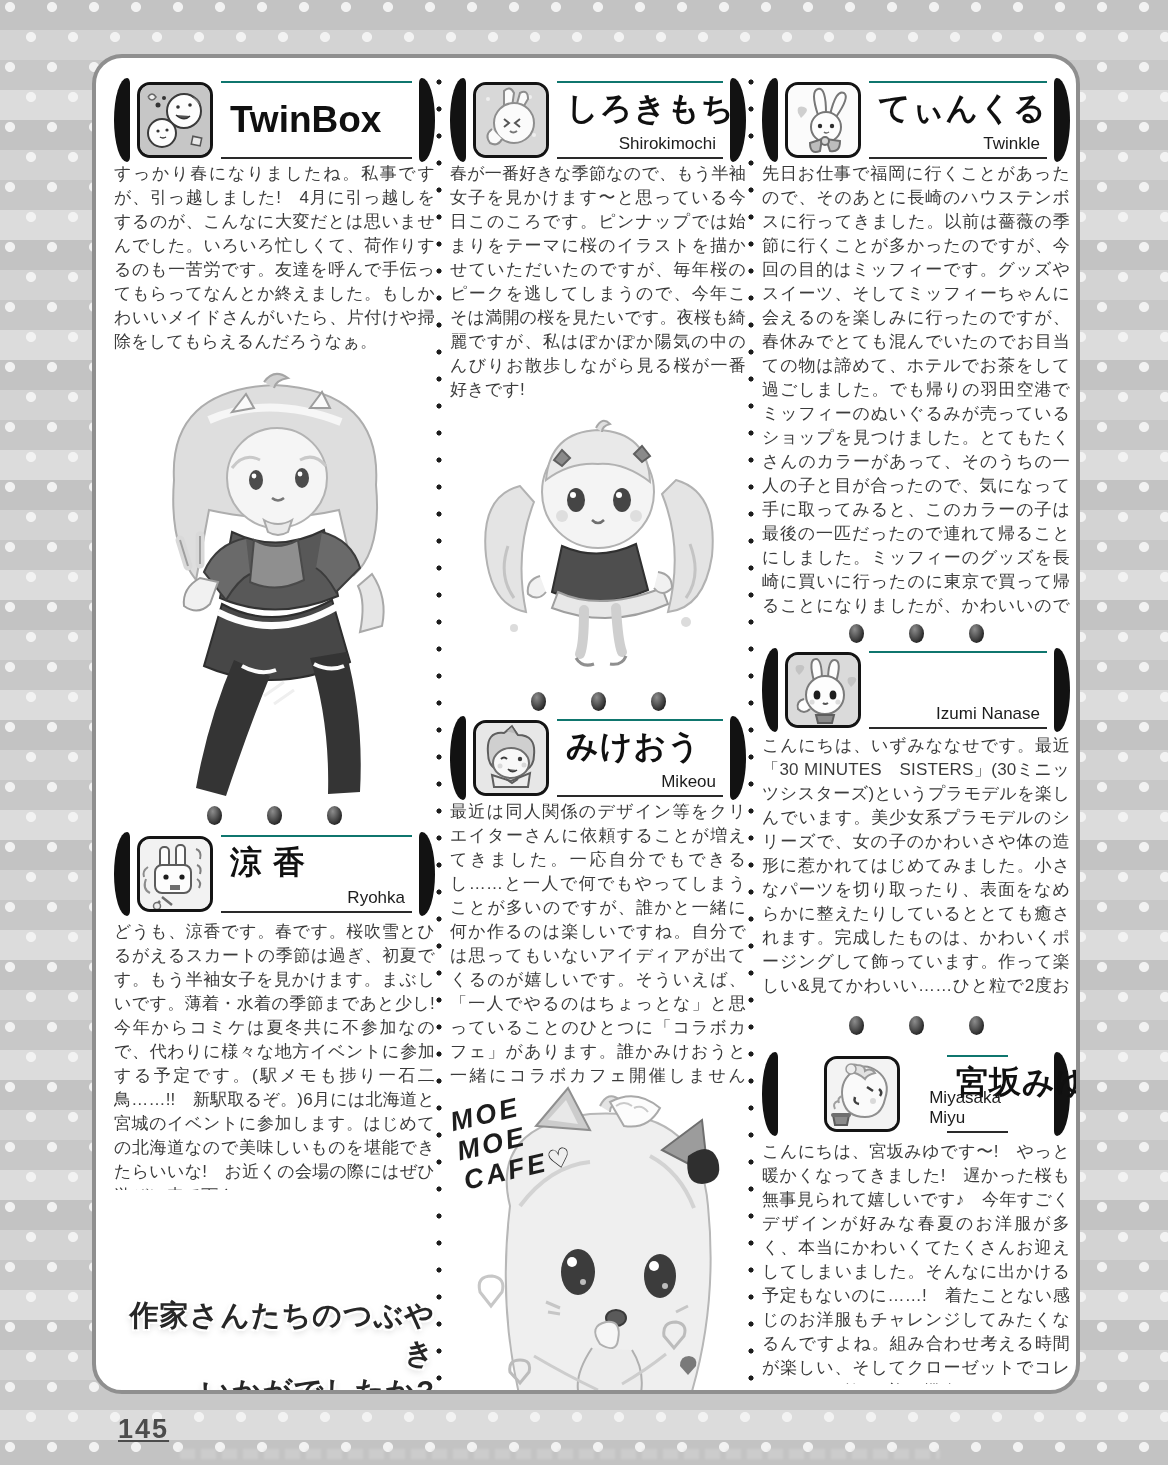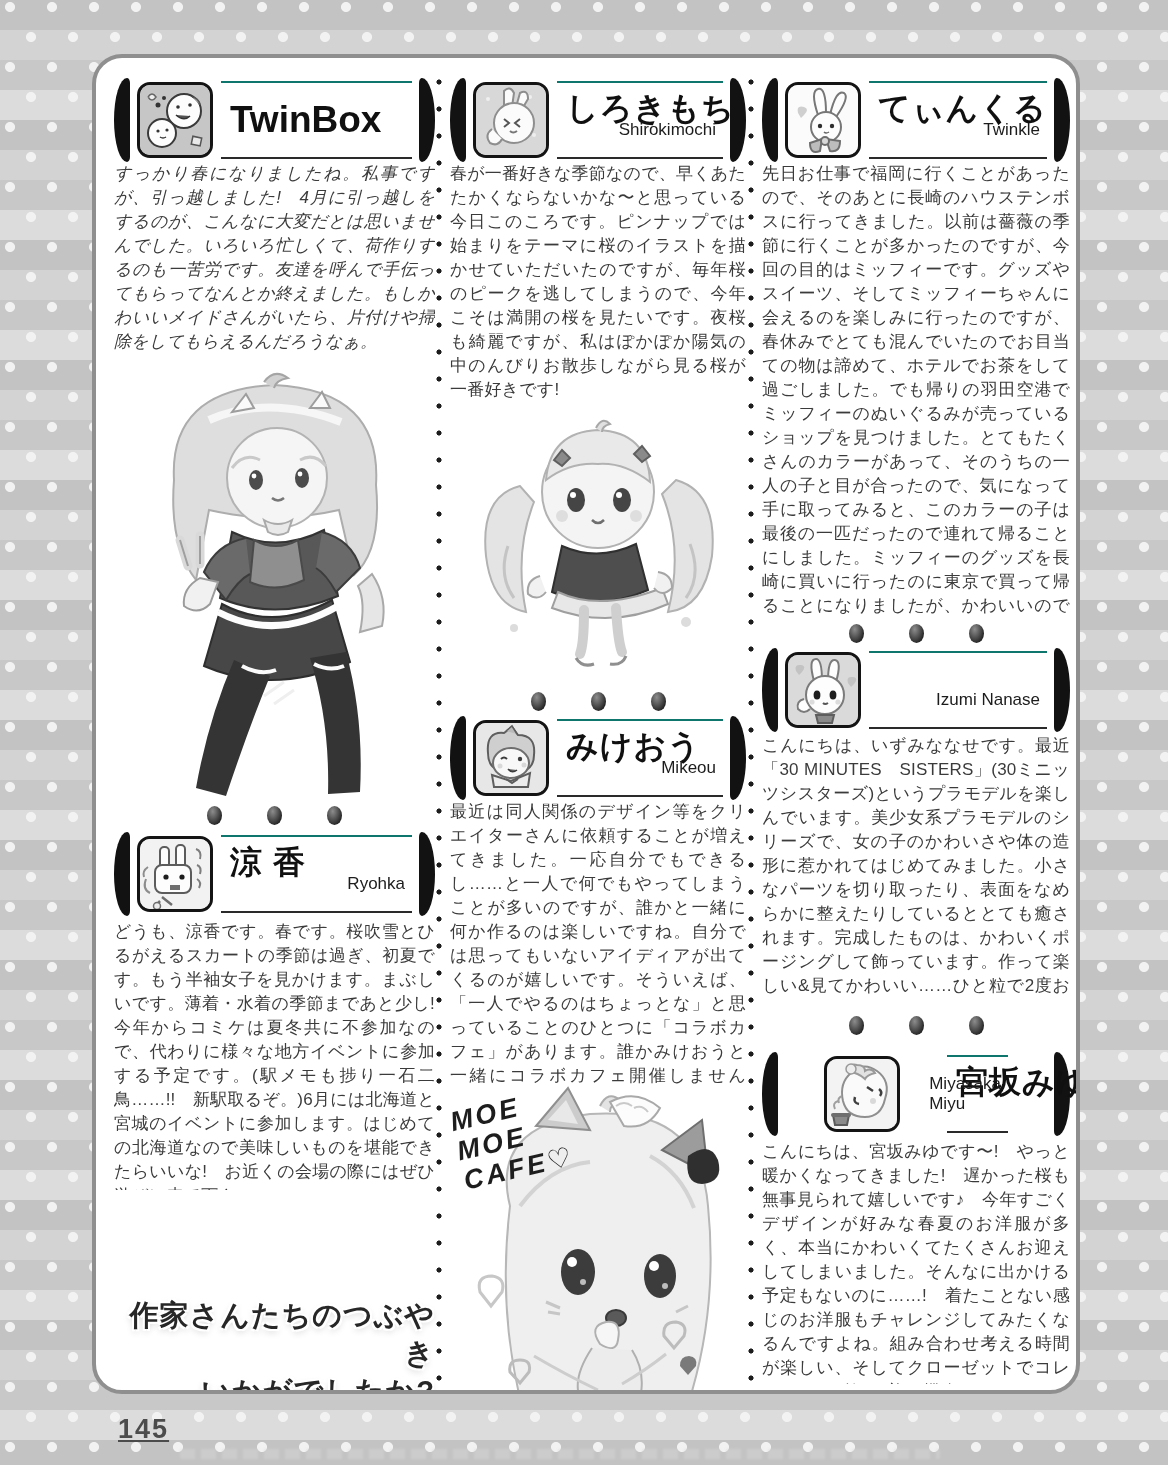--- a/index.html
+++ b/index.html
@@ -31,21 +31,21 @@
   .lbr{border-radius:13px 3px 3px 13px / 42px 5px 5px 42px;}
   .rbr{border-radius:3px 13px 13px 3px / 5px 42px 42px 5px;}
   .ibox{
     width:76px;height:76px;align-self:center;margin:0 8px 0 7px;
     border:3px solid #141414;border-radius:13px;background:#ededed;
     overflow:hidden;flex-shrink:0;box-sizing:border-box;
   }
   .tarea{flex:1;margin:3px 7px 3px 0;border-top:2px solid #0f766e;border-bottom:2px solid #2a2a2a;position:relative;}
   .ttl{position:absolute;left:9px;top:4px;font-size:32px;font-weight:bold;color:#101010;letter-spacing:1px;white-space:nowrap;}
   .ttl.center{top:50%;transform:translateY(-50%);font-size:37px;letter-spacing:0;}
-  .rmj{position:absolute;right:7px;bottom:17px;font-size:17px;color:#1c1c1c;}
+  .rmj{position:absolute;right:7px;bottom:3px;font-size:17px;color:#1c1c1c;}
   
   .btxt{
     position:absolute;font-size:17px;line-height:24px;color:#3b3b3b;
     text-align:justify;overflow:hidden;letter-spacing:0.2px;
   }
   
   .berries{position:absolute;left:0;right:0;display:flex;justify-content:center;gap:45px;}
   .berry{
     width:15px;height:19px;border-radius:50%;
     background:radial-gradient(ellipse at 38% 28%, #8d8d8d 0%, #616161 32%, #1f1f1f 78%);
@@ -94,21 +94,21 @@
             <circle cx="24" cy="13" r="2" fill="#333"></circle>
           <rect x="52" y="52" width="9" height="8" fill="#e9e9e9" stroke="#555" stroke-width="1.5" transform="rotate(12 56 56)"></rect>
         </svg>
       </div>
       <div class="tarea">
         <div class="ttl center">TwinBox</div>
       </div>
       <div class="rbr"></div>
     </div>
 
-    <div class="btxt" style="top:104px;left:0;width:321px;height:194px;font-style:italic;">すっかり春になりましたね。私事ですが、引っ越しました!　4月に引っ越しをするのが、こんなに大変だとは思いませんでした。いろいろ忙しくて、荷作りするのも一苦労です。友達を呼んで手伝ってもらってなんとか終えました。もしかわいいメイドさんがいたら、片付けや掃除をしてもらえるんだろうなぁ。</div>
+    <div class="btxt" style="top:104px;left:0;width:321px;height:194px;">すっかり春になりましたね。私事ですが、引っ越しました!　4月に引っ越しをするのが、こんなに大変だとは思いませんでした。いろいろ忙しくて、荷作りするのも一苦労です。友達を呼んで手伝ってもらってなんとか終えました。もしかわいいメイドさんがいたら、片付けや掃除をしてもらえるんだろうなぁ。</div>
 
     <div class="illus" style="top:302px;left:0;width:321px;height:442px;">
       <svg width="321" height="442" viewBox="0 0 321 442">
         <path d="M60 120 Q55 30 160 25 Q268 30 262 125 Q268 190 240 215 L225 150 Q160 165 95 150 L82 220 Q55 185 60 120 Z" fill="#dedede" stroke="#adadad" stroke-width="2"></path>
         <path d="M150 22 q10 -14 24 -4 q-12 2 -14 10" fill="#d2d2d2" stroke="#a5a5a5" stroke-width="2"></path>
         <path d="M95 60 q60 -26 132 2" fill="none" stroke="#f6f6f6" stroke-width="8"></path>
         <path d="M118 52 l14 -18 l8 14 z M196 48 l12 -16 l8 16 z" fill="#fafafa" stroke="#9d9d9d" stroke-width="2"></path>
         <circle cx="163" cy="118" r="50" fill="#f5f5f5" stroke="#b3b3b3" stroke-width="2"></circle>
         <path d="M118 108 q12 -16 28 -8 M186 100 q14 -8 26 6" fill="none" stroke="#c9c9c9" stroke-width="3"></path>
         <ellipse cx="142" cy="120" rx="7" ry="10" fill="#4c4c4c"></ellipse>
@@ -190,21 +190,21 @@
           <path d="M16 44 q-8 6 -2 14 q8 4 12 -4" fill="#fbfbfb" stroke="#8e8e8e" stroke-width="2"></path>
         </svg>
       </div>
       <div class="tarea">
         <div class="ttl">しろきもち</div>
         <div class="rmj">Shirokimochi</div>
       </div>
       <div class="rbr"></div>
     </div>
 
-    <div class="btxt" style="top:104px;left:0;width:296px;height:240px;">春が一番好きな季節なので、早くあたたかくならないかな〜と思っている今日このころです。ピンナップでは始まりをテーマに桜のイラストを描かせていただいたのですが、毎年桜のピークを逃してしまうので、今年こそは満開の桜を見たいです。夜桜も綺麗ですが、私はぽかぽか陽気の中のんびりお散歩しながら見る桜が一番好きです!</div>
+    <div class="btxt" style="top:104px;left:0;width:296px;height:240px;">春が一番好きな季節なので、もう半袖女子を見かけます〜と思っている今日このころです。ピンナップでは始まりをテーマに桜のイラストを描かせていただいたのですが、毎年桜のピークを逃してしまうので、今年こそは満開の桜を見たいです。夜桜も綺麗ですが、私はぽかぽか陽気の中のんびりお散歩しながら見る桜が一番好きです!</div>
 
     <div class="illus" style="top:338px;left:0;width:296px;height:292px;">
       <svg width="296" height="292" viewBox="0 0 296 292">
         <path d="M70 90 q-40 10 -34 70 q6 50 40 56 q-12 -60 8 -110 Z" fill="#e4e4e4" stroke="#b2b2b2" stroke-width="2"></path>
         <path d="M226 84 q42 12 36 76 q-8 52 -44 56 q16 -64 -6 -118 Z" fill="#e4e4e4" stroke="#b2b2b2" stroke-width="2"></path>
         <path d="M58 150 q-10 30 6 52 M240 148 q12 32 -4 54" fill="none" stroke="#c4c4c4" stroke-width="3"></path>
         <circle cx="148" cy="96" r="56" fill="#f4f4f4" stroke="#b2b2b2" stroke-width="2"></circle>
         <path d="M96 84 Q100 36 148 34 Q198 36 200 86 Q174 66 148 68 Q120 66 96 84 Z" fill="#e9e9e9" stroke="#b2b2b2" stroke-width="2"></path>
         <path d="M146 32 q6 -12 14 -4 q-8 2 -8 8" fill="#e0e0e0" stroke="#a8a8a8" stroke-width="2"></path>
         <path d="M104 64 l8 -10 l8 8 l-8 8 Z M184 58 l8 -8 l8 10 l-8 6 Z" fill="#8a8a8a" stroke="#5f5f5f" stroke-width="2"></path>

